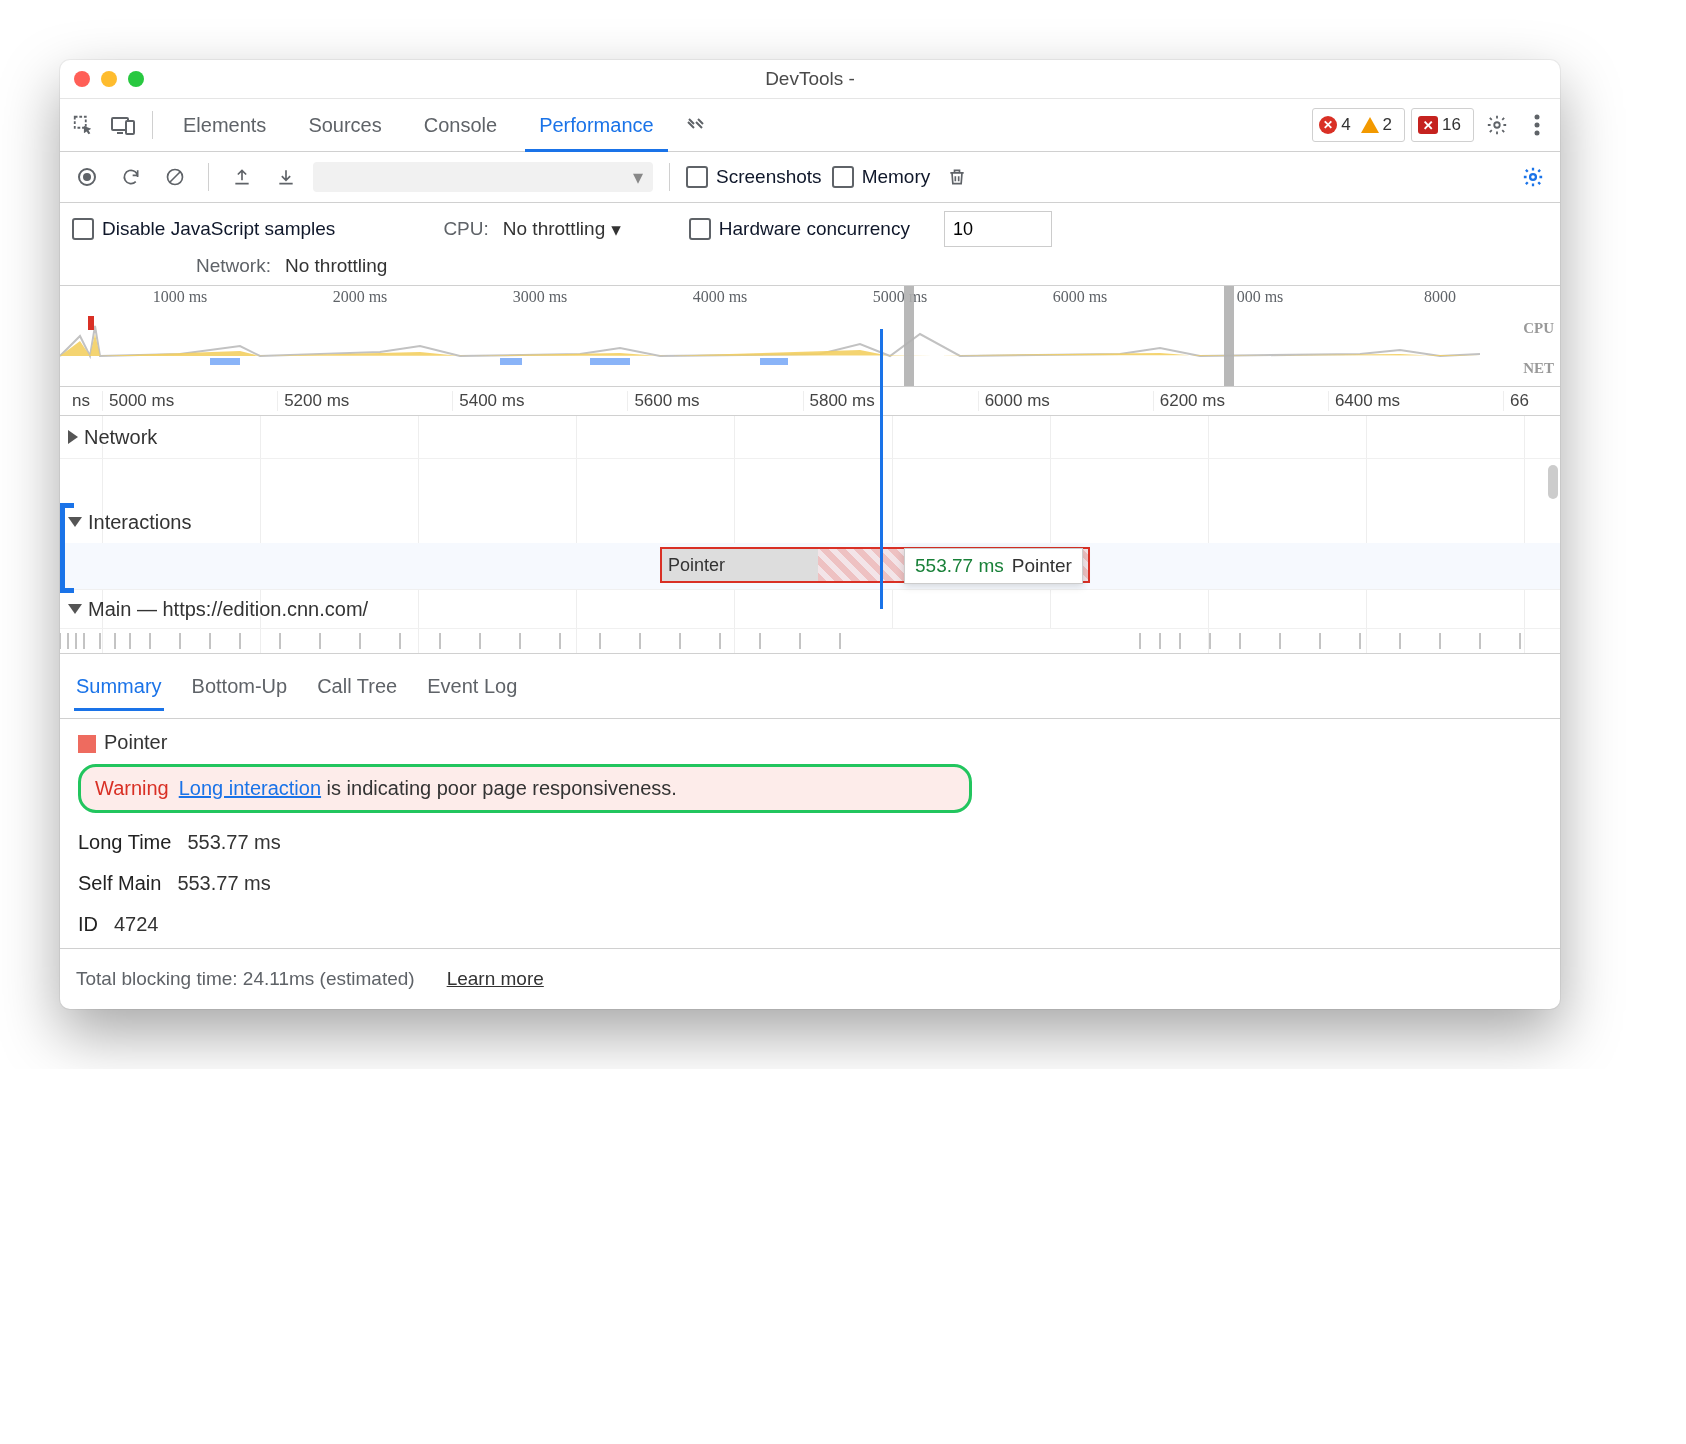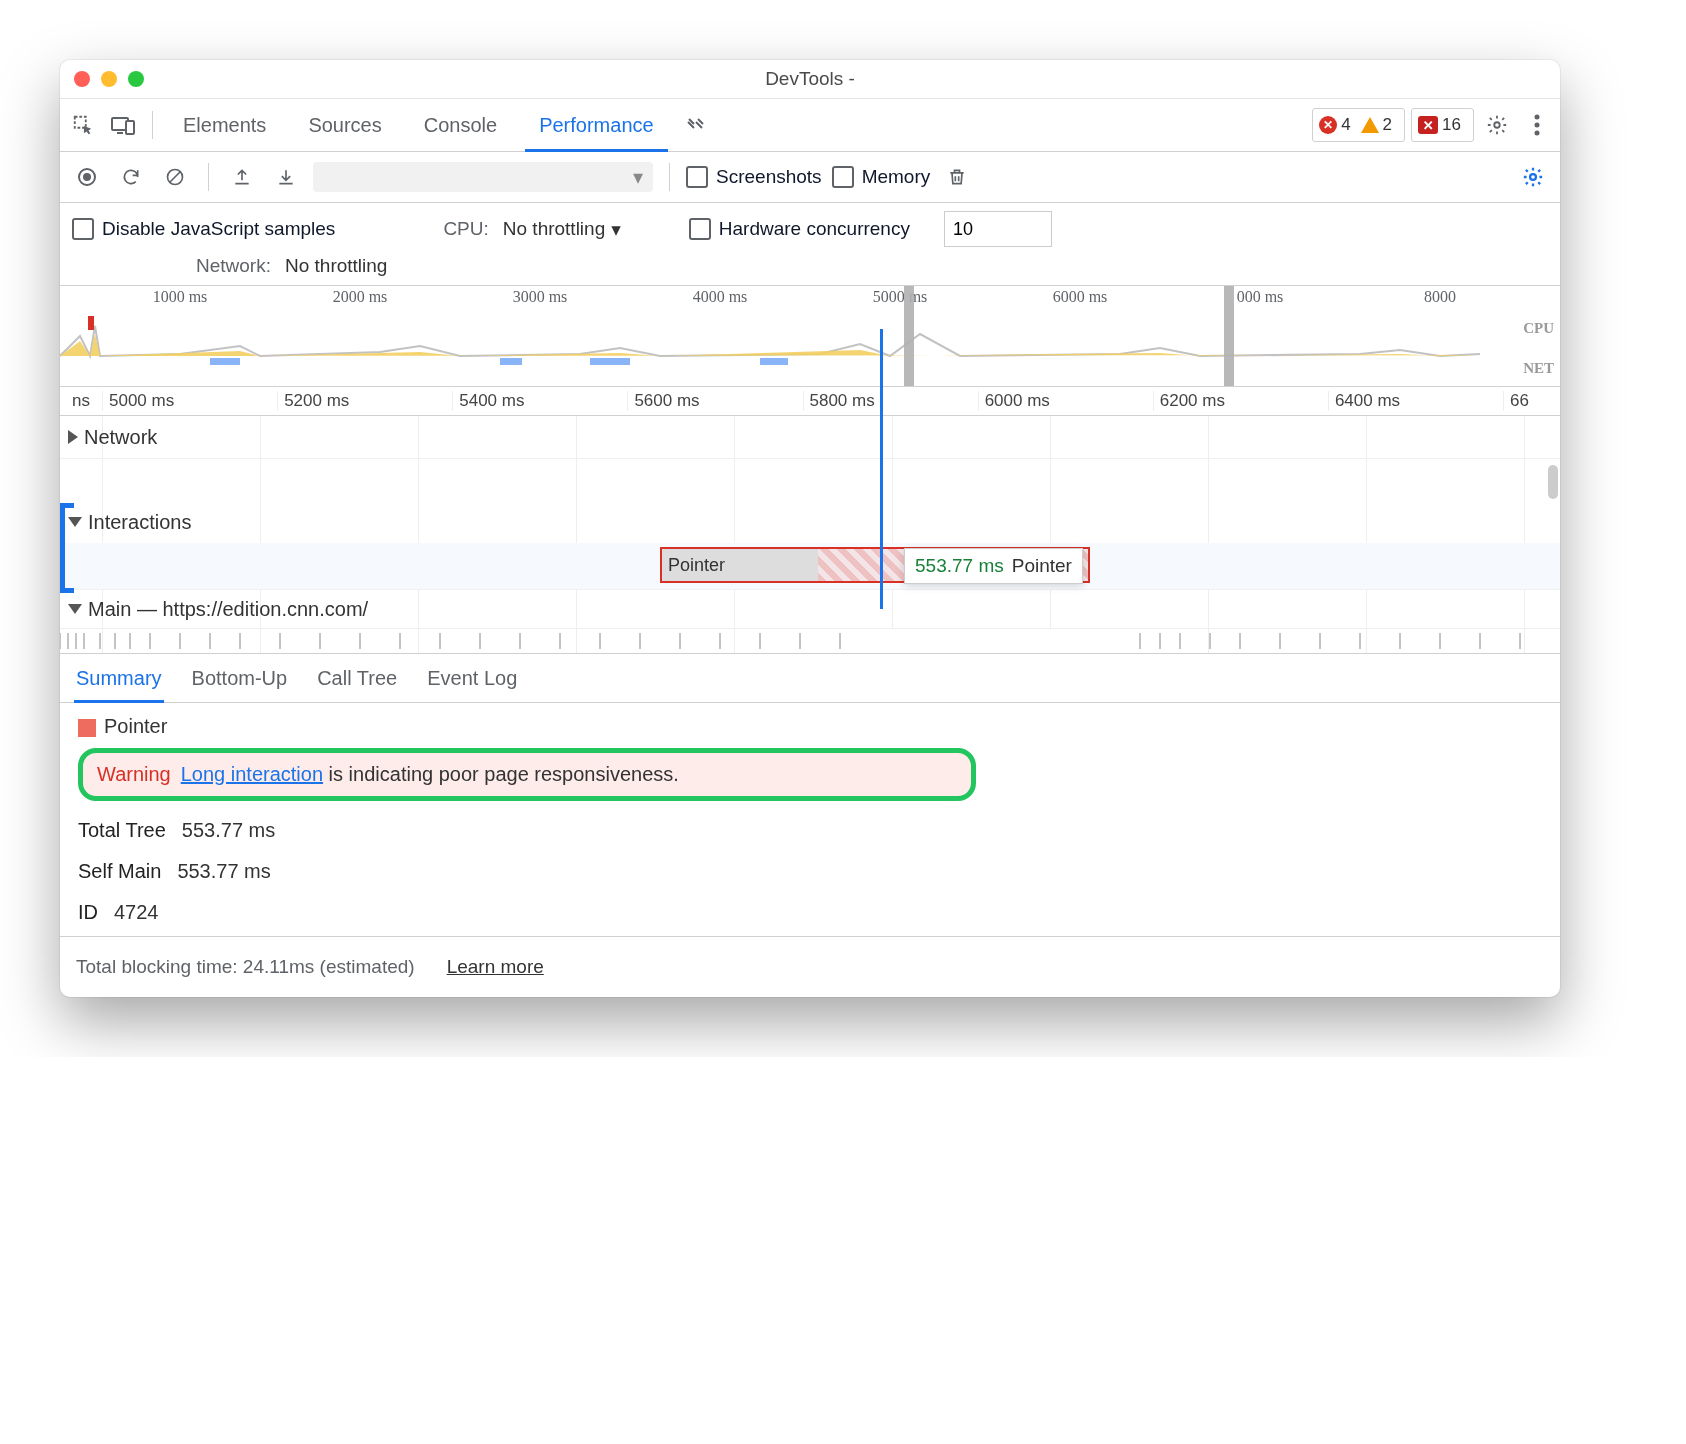--- a/index.html
+++ b/index.html
@@ -180,36 +180,36 @@
 .main-ticks svg{position:absolute; inset:0;}
 .scroll-pill { position:absolute; right:2px; top: 40px; width:10px; height:34px; background:#ccc; border-radius:5px;}
 
 .detail-tabs {
   display: flex;
   height: 48px;
   border-top: 1px solid #d0d0d0;
   border-bottom: 1px solid #d0d0d0;
   align-items: flex-end;
   gap: 30px;
-  padding: 0 16px;
+  padding: 8px 16px;
   font-size: 20px;
 }
 .dtab { color: #5f6368; height: 100%; display: flex; align-items: center; position: relative;}
 .dtab.active { color: #1a73e8; }
 .dtab.active::after { content:""; position:absolute; left:-2px; right:-2px; bottom:-1px; height:3px; background:#1a73e8;}
 
 .summary { padding: 12px 18px; font-size: 20px; }
 .sw { display:inline-block; width:18px; height:18px; background:#ee6b5f; vertical-align: middle; margin-right:8px;}
 .warning-row {
   margin-top: 10px;
   background: #fdecea;
   padding: 10px 14px;
   display: flex; align-items: center;
   gap: 10px;
-  border: 5px solid #22c55e;
+  border: 3px solid #22c55e;
   border-radius: 18px;
   width: 860px;
 }
 .warning-row .w { color: #d93025; }
 .warning-row a { color: #1a73e8; text-decoration: underline; }
 .kv { display: flex; gap: 16px; margin-top: 18px; color:#333;}
 .kv .k { color: #222;}
 .footer {
   border-top: 1px solid #d0d0d0;
   padding: 19px 16px;
@@ -458,21 +458,21 @@
     <div class="dtab">Event Log</div>
   </div>
 
   <div class="summary">
     <div><span class="sw"></span><span>Pointer</span></div>
     <div class="warning-row">
       <span class="w">Warning</span>
       <span><a href="#">Long interaction</a><span> is indicating poor page responsiveness.</span></span>
     </div>
     <div class="kv">
-        <span class="k">Total Tree</span>
+        <span class="k">Long Time</span>
         <span>553.77 ms</span>
       </div>
     <div class="kv">
         <span class="k">Self Main</span>
         <span>553.77 ms</span>
       </div>
     <div class="kv">
         <span class="k">ID</span>
         <span>4724</span>
       </div>

